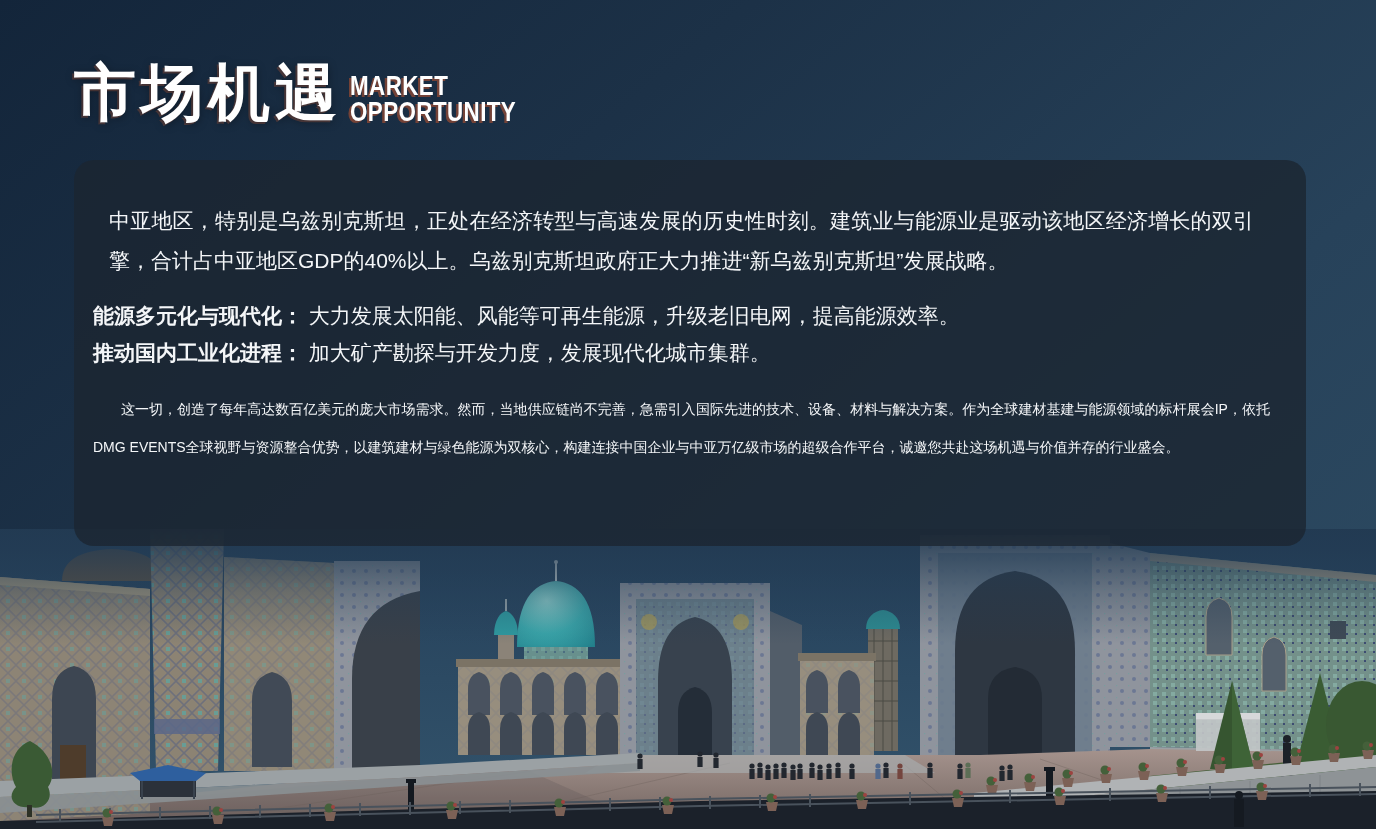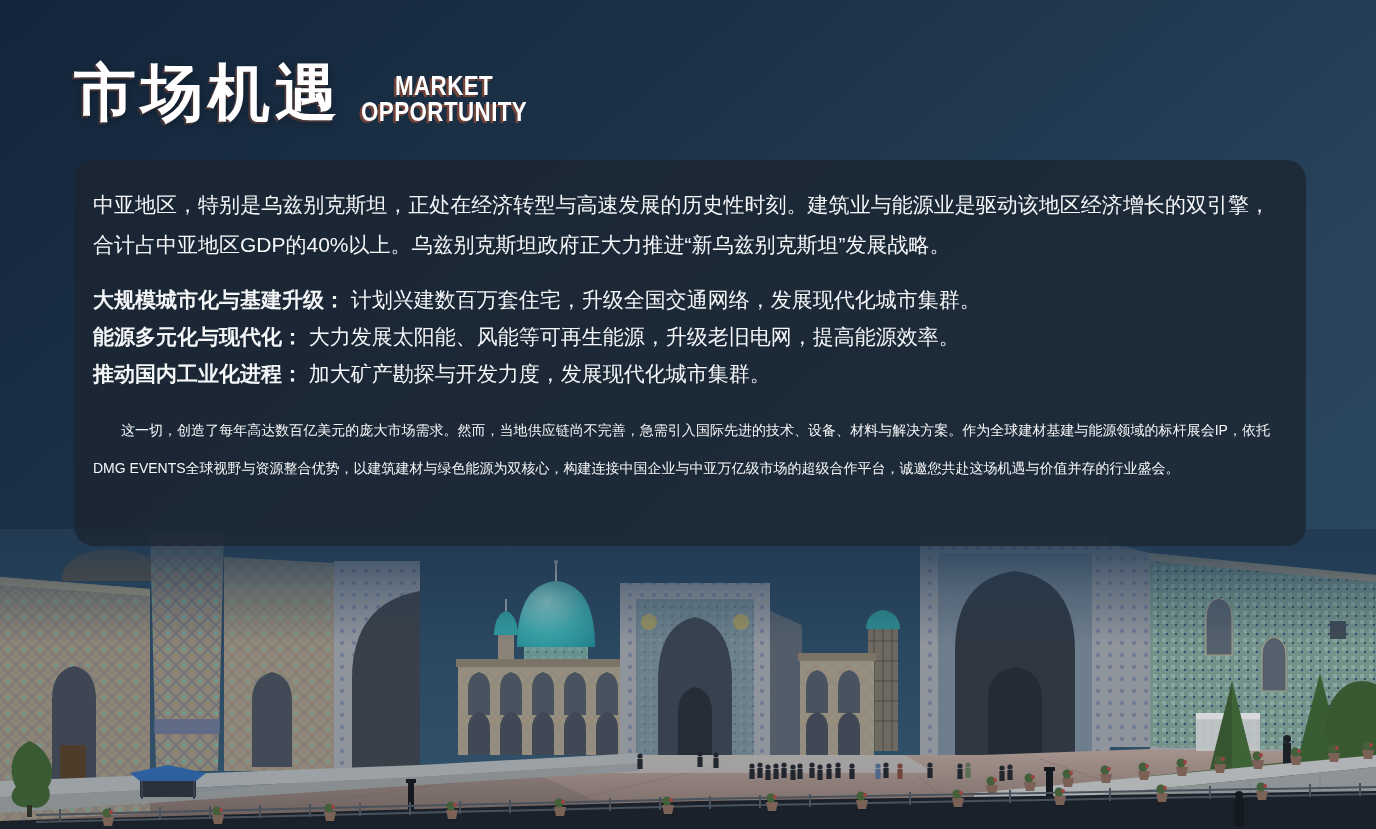--- a/index.html
+++ b/index.html
@@ -2,35 +2,35 @@
 <html style="--background-top: #13253a; --background-bottom: #2e4c63; --panel-overlay: #1b2531; --body-text: #f4f6f8; --title-text: #ffffff; --title-accent-shadow: #c0542e; --dome-teal: #3aa7ab; --photo-sky: #2c4a62;"><head>
 <meta charset="utf-8">
 <style>
   html,body{margin:0;padding:0;background:#0d1a28;}
   .slide{
     position:relative;width:1376px;height:829px;overflow:hidden;
     background:linear-gradient(140deg,#13253a 0%,#1c3147 32%,#27425a 68%,#2e4c63 100%);
     font-family:"Liberation Sans","DejaVu Sans",sans-serif;color:var(--body-text,#f4f6f8);
   }
   .scene{position:absolute;left:0;bottom:0;width:1376px;height:300px;display:block;}
-  .title{position:absolute;left:74px;top:62px;display:flex;align-items:flex-start;gap:19px;text-align:center;}
+  .title{position:absolute;left:74px;top:62px;display:flex;align-items:flex-start;gap:8px;}
   .title-zh{
     margin:0;font-size:62px;font-weight:900;letter-spacing:5px;line-height:1;color:#ffffff;
     text-shadow:-2px 2px 0 rgba(186,88,52,.30), 0 2px 8px rgba(0,0,0,.35);
   }
   .title-en{
     margin-top:11px;font-weight:800;font-size:28px;line-height:.94;letter-spacing:.5px;color:#ffffff;
     transform:scaleX(.8);transform-origin:left top;
     text-shadow:-3px 2px 0 rgba(192,84,46,.55);
   }
   .panel{
     position:absolute;left:74px;top:160px;width:1232px;height:386px;box-sizing:border-box;
     background:rgba(27,37,49,.80);border-radius:20px;padding:25px 36px 0 19px;
   }
-  .intro{margin:0;font-size:21px;line-height:40px;text-align:justify;}
+  .intro{margin:16px;font-size:21px;line-height:40px;text-align:justify;}
   .bullets{list-style:none;margin:16px 0 0;padding:0;font-size:21px;}
   .bullets li{line-height:37px;}
   .bullet-label{font-weight:700;}
   .closing{margin:19px 0 0;font-size:14px;line-height:38px;text-align:justify;text-indent:2em;}
 </style>
 </head>
 <body>
 
 <div class="slide">
 
@@ -276,23 +276,20 @@
     <div class="title-en">
       <div>MARKET</div>
       <div>OPPORTUNITY</div>
     </div>
   </header>
 
   <section class="panel">
     <p class="intro">中亚地区，特别是乌兹别克斯坦，正处在经济转型与高速发展的历史性时刻。建筑业与能源业是驱动该地区经济增长的双引擎，合计占中亚地区GDP的40%以上。乌兹别克斯坦政府正大力推进“新乌兹别克斯坦”发展战略。</p>
     <ul class="bullets">
       <li>
-        <span class="bullet-label">大规模城市化与基建升级：</span><span> 计划兴建数百万套住宅，升级全国交通网络，发展现代化城市集群。</span>
-      </li>
-      <li>
         <span class="bullet-label">能源多元化与现代化：</span><span> 大力发展太阳能、风能等可再生能源，升级老旧电网，提高能源效率。</span>
       </li>
       <li>
         <span class="bullet-label">推动国内工业化进程：</span><span> 加大矿产勘探与开发力度，发展现代化城市集群。</span>
       </li>
     </ul>
     <p class="closing">这一切，创造了每年高达数百亿美元的庞大市场需求。然而，当地供应链尚不完善，急需引入国际先进的技术、设备、材料与解决方案。作为全球建材基建与能源领域的标杆展会IP，依托DMG EVENTS全球视野与资源整合优势，以建筑建材与绿色能源为双核心，构建连接中国企业与中亚万亿级市场的超级合作平台，诚邀您共赴这场机遇与价值并存的行业盛会。</p>
   </section>
 
 </div>

